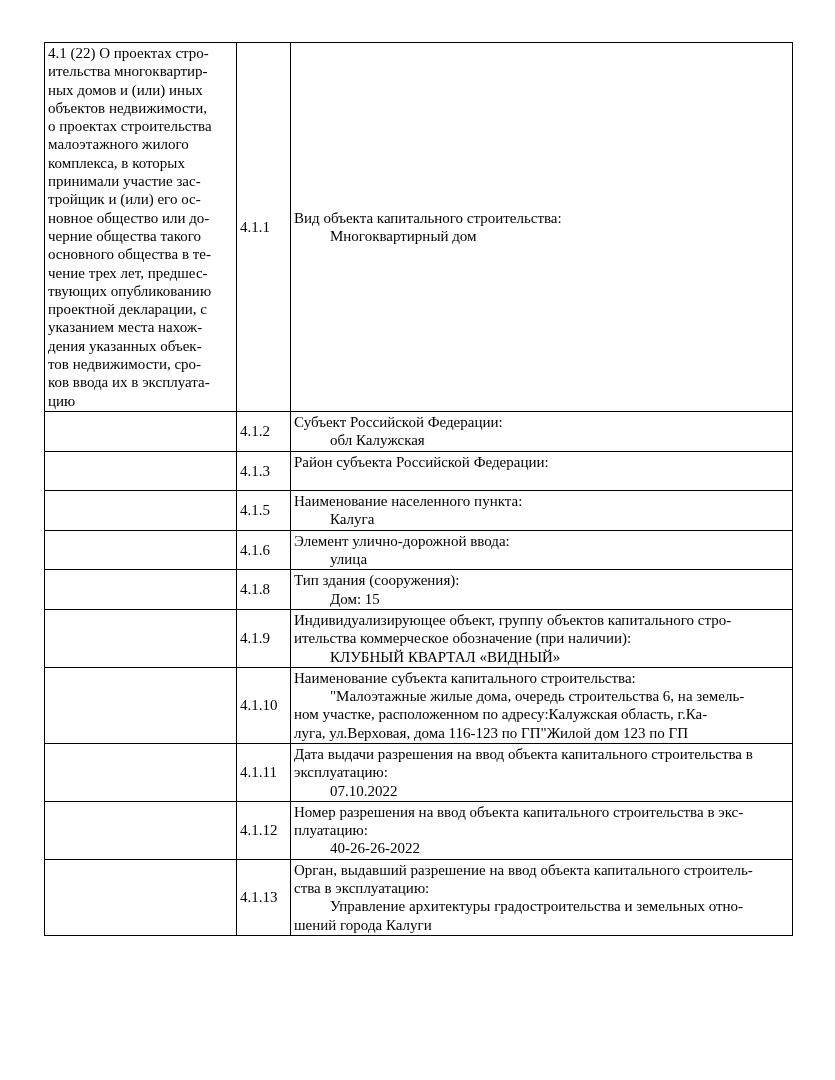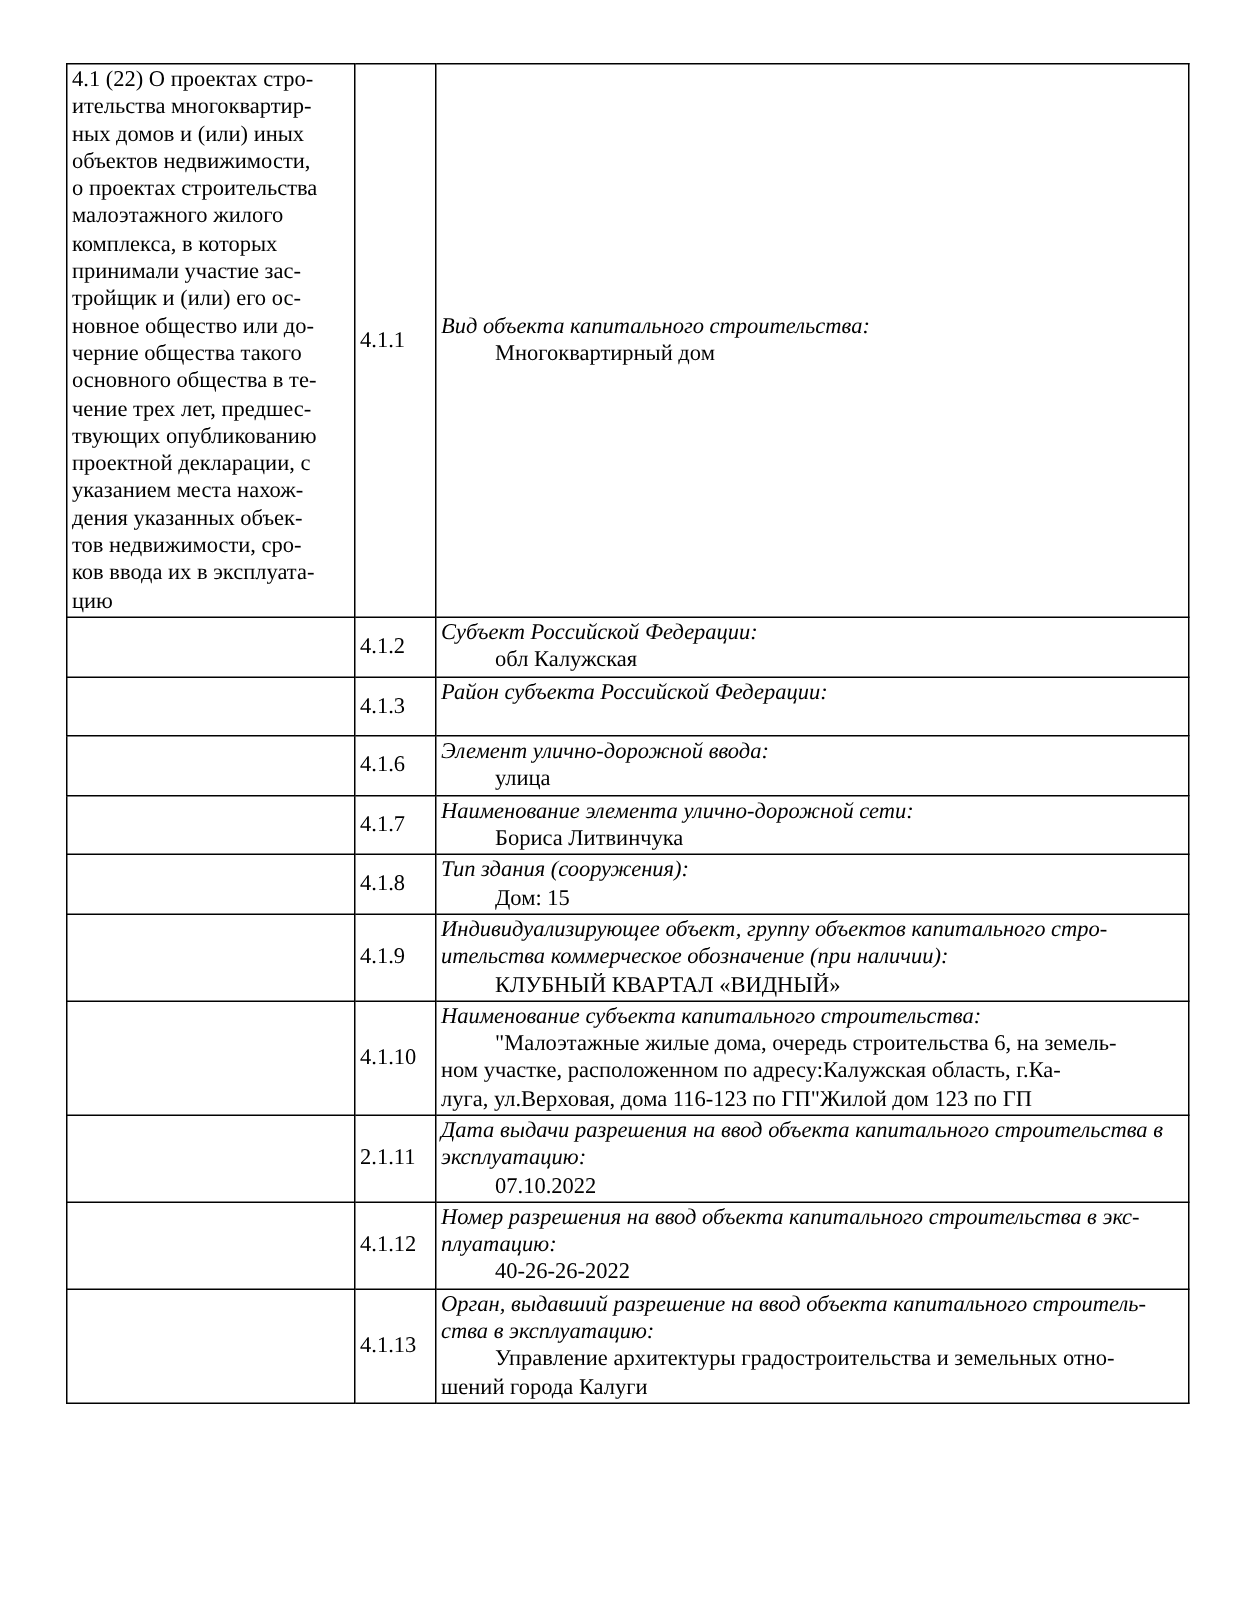--- a/index.html
+++ b/index.html
@@ -33,21 +33,20 @@
     overflow: hidden;
   }
   td.left-col {
     vertical-align: top;
   }
   .pre {
     white-space: pre-line;
   }
   .field-label {
     white-space: pre-line;
-    font-style: italic;
   }
   .value {
     font-weight: normal;
     white-space: pre-line;
   }
   .prefix {
     font-weight: normal;
     white-space: pre-line;
     margin-left: 36px;
   }
@@ -106,38 +105,38 @@
       <tr>
         <td class="left-col"></td>
         <td class="code">4.1.3</td>
         <td class="content">
           <div class="field-label">Район субъекта Российской Федерации:</div>
           <div><span class="prefix"></span><span class="value"></span></div>
         </td>
       </tr>
 
 
+      <tr>
+        <td class="left-col"></td>
+        <td class="code">4.1.5</td>
+        <td class="content">
+          <div class="field-label">Наименование населенного пункта:</div>
+          <div><span class="prefix"></span><span class="value">Калуга</span></div>
+        </td>
+      </tr>
 
       <tr>
         <td class="left-col"></td>
         <td class="code">4.1.6</td>
         <td class="content">
           <div class="field-label">Элемент улично-дорожной ввода:</div>
           <div><span class="prefix"></span><span class="value">улица</span></div>
         </td>
       </tr>
 
-      <tr>
-        <td class="left-col"></td>
-        <td class="code">4.1.7</td>
-        <td class="content">
-          <div class="field-label">Наименование элемента улично-дорожной сети:</div>
-          <div><span class="prefix"></span><span class="value">Бориса Литвинчука</span></div>
-        </td>
-      </tr>
 
       <tr>
         <td class="left-col"></td>
         <td class="code">4.1.8</td>
         <td class="content">
           <div class="field-label">Тип здания (сооружения):</div>
           <div><span class="prefix">Дом: </span><span class="value">15</span></div>
         </td>
       </tr>
 
@@ -157,21 +156,21 @@
         <td class="content">
           <div class="field-label">Наименование субъекта капитального строительства:</div>
           <div><span class="prefix"></span><span class="value">"Малоэтажные жилые дома, очередь строительства 6, на земель-
 ном участке, расположенном по адресу:Калужская область, г.Ка-
 луга, ул.Верховая, дома 116-123 по ГП"Жилой дом 123 по ГП</span></div>
         </td>
       </tr>
 
       <tr>
         <td class="left-col"></td>
-        <td class="code">2.1.11</td>
+        <td class="code">4.1.11</td>
         <td class="content">
           <div class="field-label">Дата выдачи разрешения на ввод объекта капитального строительства в
 эксплуатацию:</div>
           <div><span class="prefix"></span><span class="value">07.10.2022</span></div>
         </td>
       </tr>
 
       <tr>
         <td class="left-col"></td>
         <td class="code">4.1.12</td>

